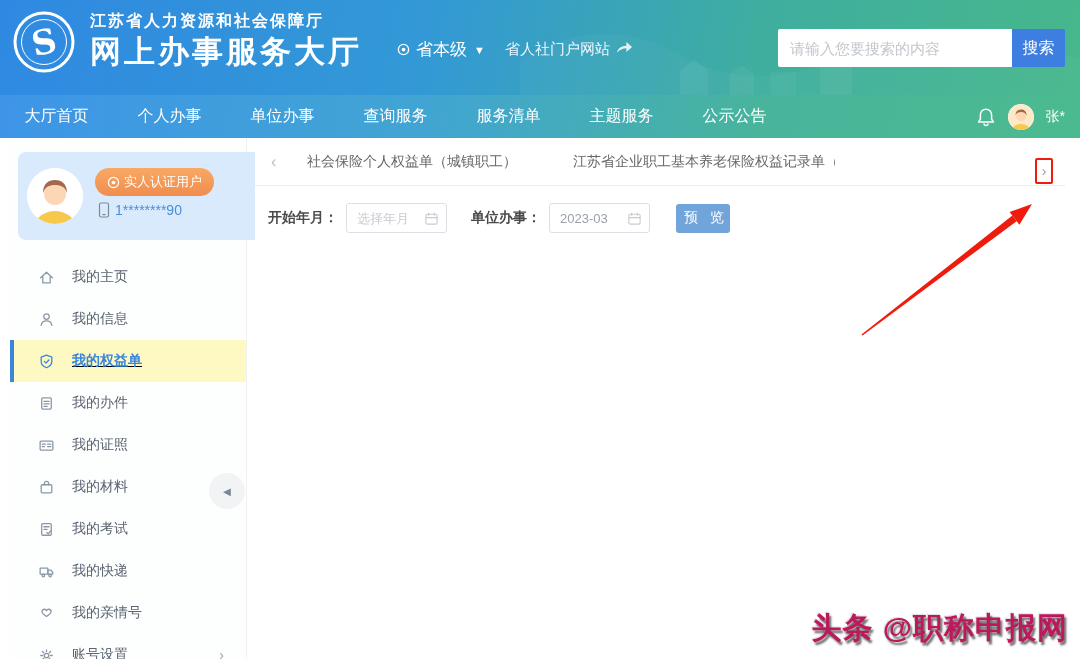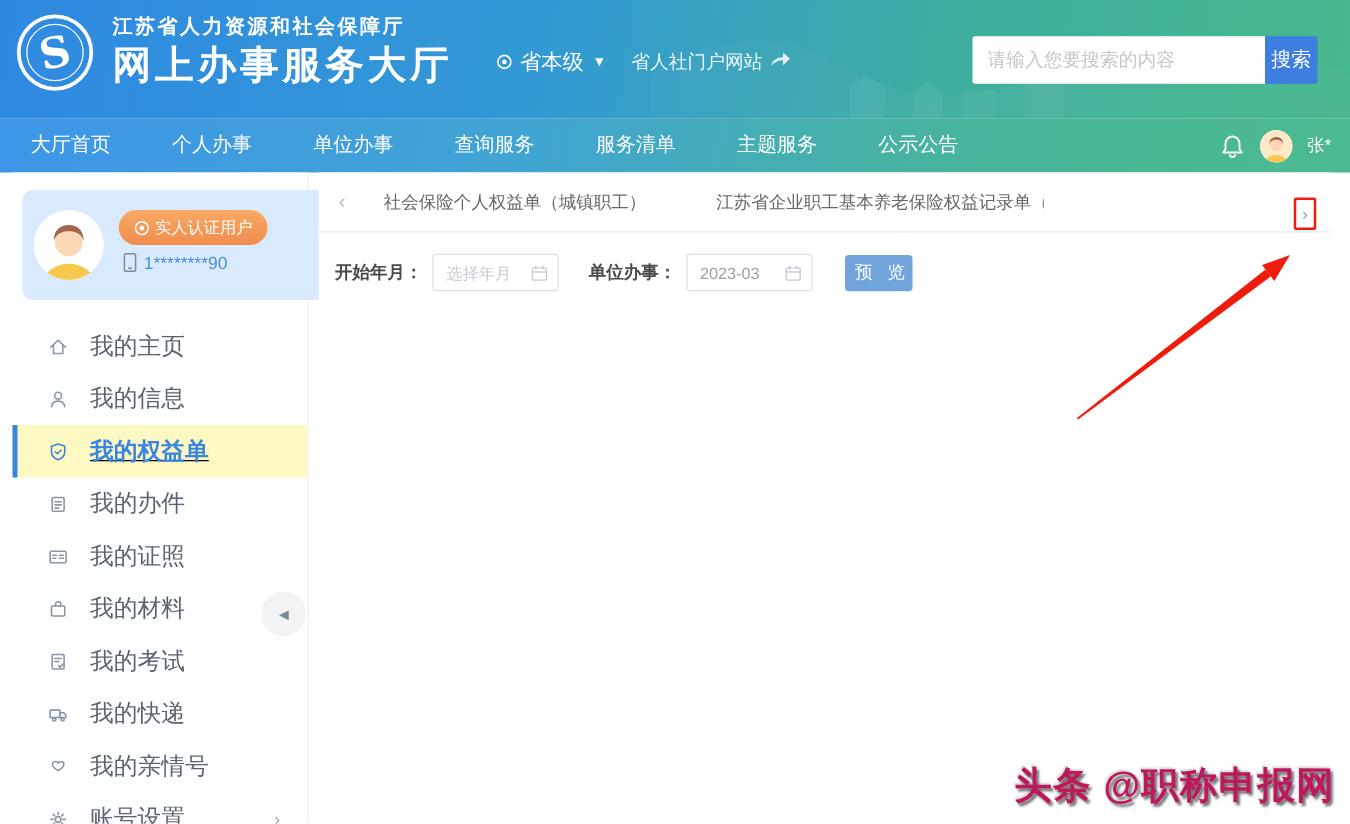--- a/index.html
+++ b/index.html
@@ -14,21 +14,21 @@
   .logo { position:absolute; left:12px; top:10px; width:64px; height:64px; }
   .org-name { position:absolute; left:90px; top:11px; color:#fff; font-size:16px; letter-spacing:2px; font-weight:600; }
   .portal-title { position:absolute; left:90px; top:31px; color:#fff; font-size:31px; font-weight:bold; letter-spacing:3px; }
   .region { position:absolute; left:396px; top:38px; color:#fff; font-size:17px; display:flex; align-items:center; gap:5px; cursor:pointer; }
   .region .caret { font-size:11px; margin-left:2px; }
   .portal-link { position:absolute; left:505px; top:40px; color:#eef7ff; font-size:15px; display:flex; align-items:flex-start; gap:6px; cursor:pointer; }
   .search-wrap { position:absolute; left:778px; top:29px; display:flex; }
   .search-input { width:234px; height:38px; border:none; outline:none; padding:0 12px; font-size:15px;
     border-radius:2px 0 0 2px; color:#333; }
   .search-input::placeholder { color:#c3c7cc; }
-  .search-btn { width:42px; height:38px; border:none; background:#3d7ee0; color:#fff; font-size:16px;
+  .search-btn { width:53px; height:38px; border:none; background:#3d7ee0; color:#fff; font-size:16px;
     border-radius:0 2px 2px 0; cursor:pointer; }
 
   
   .nav { position:absolute; left:0; top:95px; width:1080px; height:43px;
     background:linear-gradient(100deg,#3e95e8 0%,#41a5d2 40%,#48b49c 70%,#4cba8f 100%);
     display:flex; align-items:center; }
   .nav-items { display:flex; height:100%; }
   .nav-item { width:113px; height:100%; display:flex; align-items:center; justify-content:center;
     color:#fff; font-size:16px; cursor:pointer; }
   .nav-right { position:absolute; right:15px; top:0; height:43px; display:flex; align-items:center; gap:12px; }
@@ -44,21 +44,21 @@
     overflow:hidden; background:#fff; }
   .auth-badge { position:absolute; left:77px; top:16px; height:28px; padding:0 12px; border-radius:14px;
     background:linear-gradient(180deg,#f8a963,#f08d4e); color:#fff; font-size:13px;
     display:flex; align-items:center; gap:4px; }
   .phone-row { position:absolute; left:79px; top:50px; display:flex; align-items:center; gap:4px;
     color:#4a90d9; font-size:14px; }
   .phone-icon { width:14px; height:16px; }
   .menu { margin-top:16px; }
   .menu-item { position:relative; height:42px; display:flex; align-items:center; padding-left:28px; cursor:pointer; }
   .menu-item .mi-icon { width:17px; height:17px; color:#8b97a6; flex:0 0 auto; }
-  .menu-item .mi-label { margin-left:17px; font-size:19px; color:#5a6370; }
+  .menu-item .mi-label { margin-left:17px; font-size:14px; color:#5a6370; }
   .menu-item.active { background:#fef9c3;text-decoration:underline; }
   .menu-item.active::before { content:""; position:absolute; left:0; top:0; width:4px; height:42px; background:#3a86dc; }
   .menu-item.active .mi-label { color:#3a86dc; font-weight:bold; }
   .menu-item.active .mi-icon { color:#3a86dc; }
   .menu-item .mi-chevron { position:absolute; right:22px; color:#9aa3ad; font-size:14px; }
   .collapse-handle { position:absolute; left:209px; top:473px; width:36px; height:36px; border-radius:50%;
     background:#f2f3f5; display:flex; align-items:center; justify-content:center; cursor:pointer;
     color:#7a8694; font-size:13px; z-index:5; }
 
   

